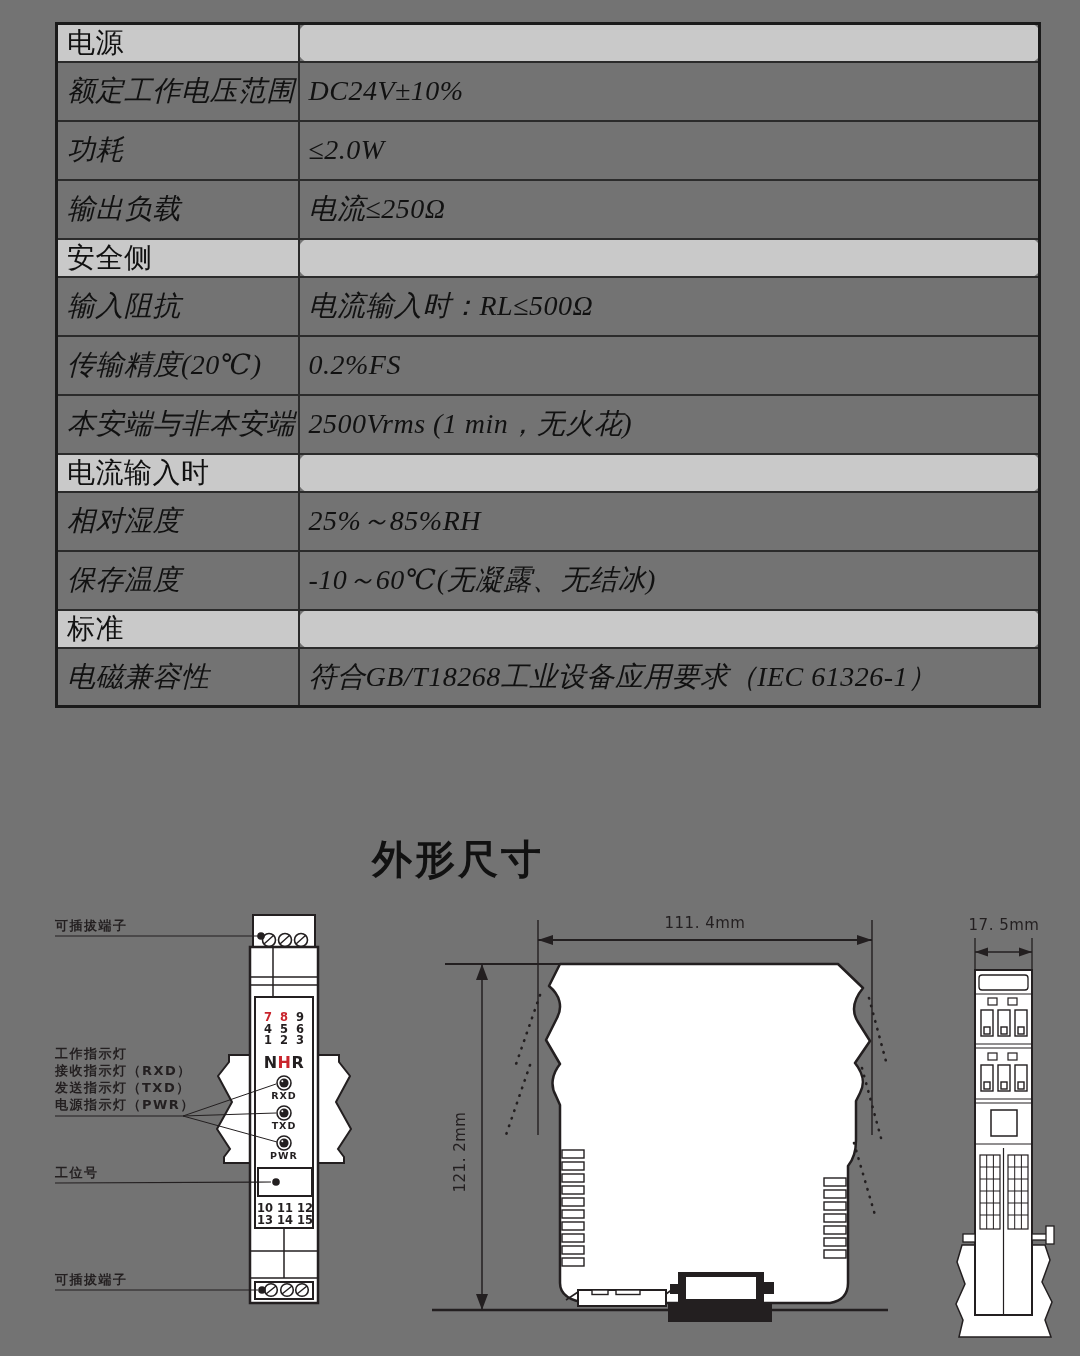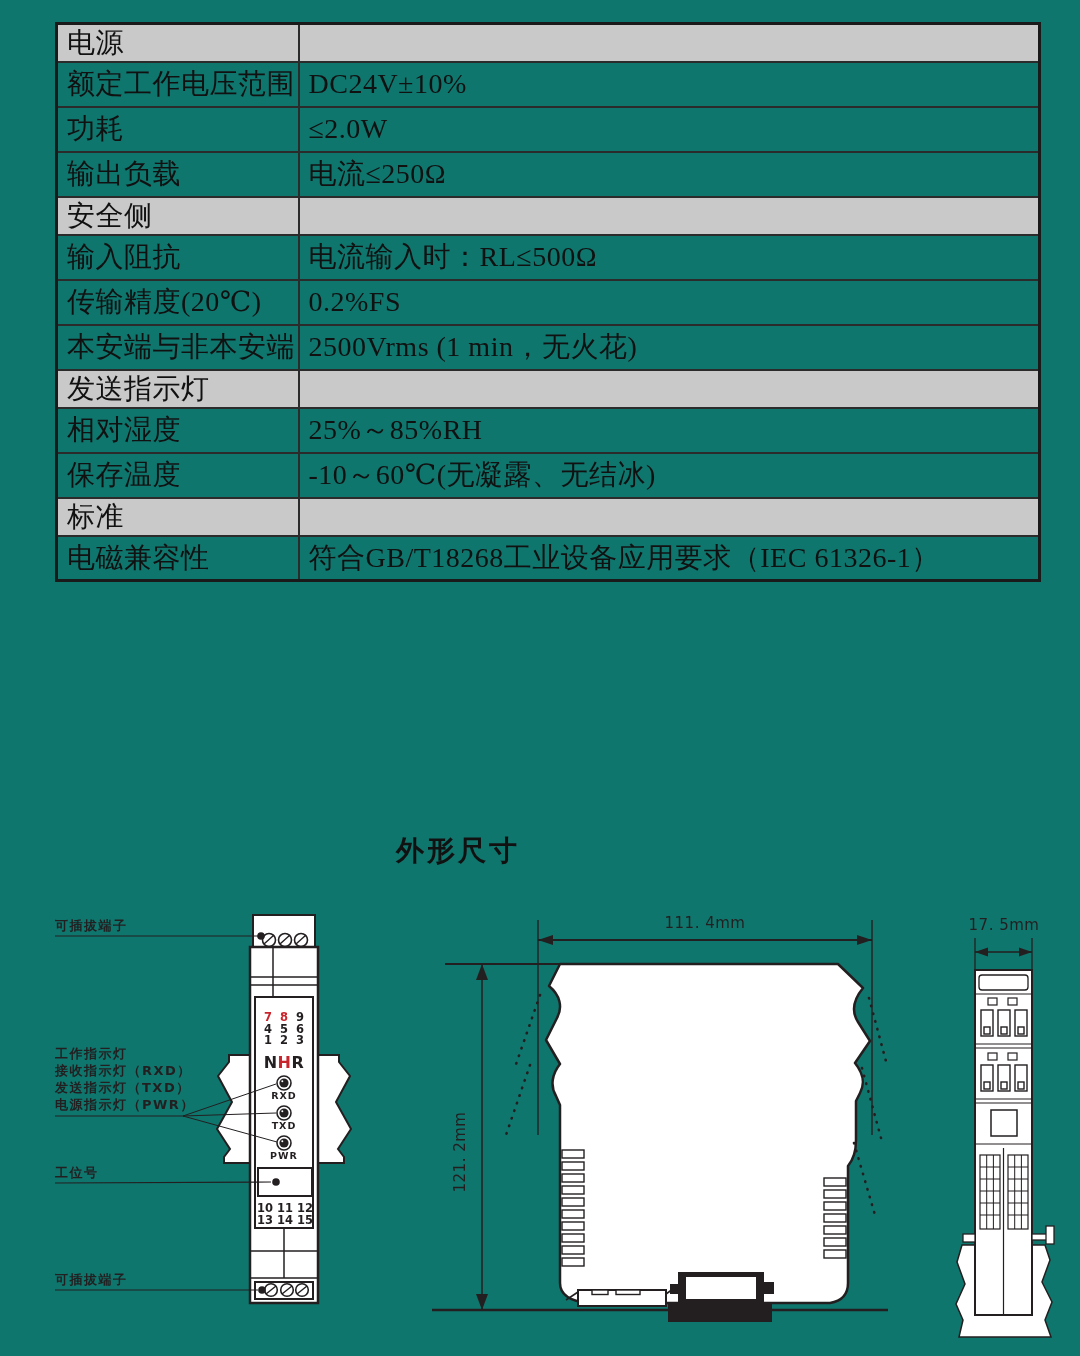--- a/index.html
+++ b/index.html
@@ -1,31 +1,31 @@
 <!DOCTYPE html>
 <html><head>
 <meta charset="utf-8">
 <style>
   html,body{margin:0;padding:0;background:#ffffff;}
-  #page{position:relative;width:1080px;height:1356px;background:#0f766e;overflow:hidden;
+  #page{position:relative;width:1080px;height:1356px;background:#737373;overflow:hidden;
         font-family:"Liberation Serif","DejaVu Serif",serif;color:#111;}
   
   table.spec{position:absolute;left:55px;top:22px;width:986px;border-collapse:collapse;
              border:3px solid #1a1a1a;table-layout:fixed;}
   table.spec td{border:2px solid #2b2b2b;vertical-align:middle;line-height:1.05;
                 padding:0 0 0 9px;font-size:28px;letter-spacing:.5px;overflow:hidden;white-space:nowrap;}
   table.spec col.c1{width:242px;}
   tr.sec{height:38px;}
   tr.sec td{background:#c9c9c9;font-size:28px;}
-  tr.dat{height:45px;}
-  td.val{padding-left:13px;font-size:27px;}
+  tr.dat{height:59px;font-style:italic;}
+  td.val{padding-left:13px;font-size:27px;border-radius:10px;}
   
   .big-title{position:absolute;left:0;top:832px;width:916px;text-align:center;
              font-family:"DejaVu Sans","Liberation Sans",sans-serif;font-weight:bold;
-             font-size:28px;letter-spacing:3px;color:#111;}
+             font-size:40px;letter-spacing:3px;color:#111;}
   
   .drawings{position:absolute;left:0;top:900px;width:1080px;height:456px;}
   .drawings svg{position:absolute;top:0;}
   svg text{font-family:"DejaVu Sans","Liberation Sans",sans-serif;fill:#231f20;}
   .cnlab{font-size:13px;font-weight:bold;letter-spacing:1.5px;}
   .dimtx{font-size:15px;letter-spacing:.5px;}
   .panelnum{font-size:11.5px;font-weight:bold;}
   .num-red{fill:#c9252d;}
   .ledlab{font-size:9.5px;font-weight:bold;letter-spacing:1px;}
   .logotx{font-size:16px;font-weight:bold;letter-spacing:.5px;}
@@ -71,21 +71,21 @@
         </tr>
       <tr class="dat">
         <td>传输精度(20℃)</td>
         <td class="val">0.2%FS</td>
         </tr>
       <tr class="dat">
         <td>本安端与非本安端</td>
         <td class="val">2500Vrms (1 min，无火花)</td>
         </tr>
       <tr class="sec">
-        <td>发送指示灯</td>
+        <td>电流输入时</td>
         <td class="val"></td>
         </tr>
       <tr class="dat">
         <td>相对湿度</td>
         <td class="val">25%～85%RH</td>
         </tr>
       <tr class="dat">
         <td>保存温度</td>
         <td class="val">-10～60℃(无凝露、无结冰)</td>
         </tr>

